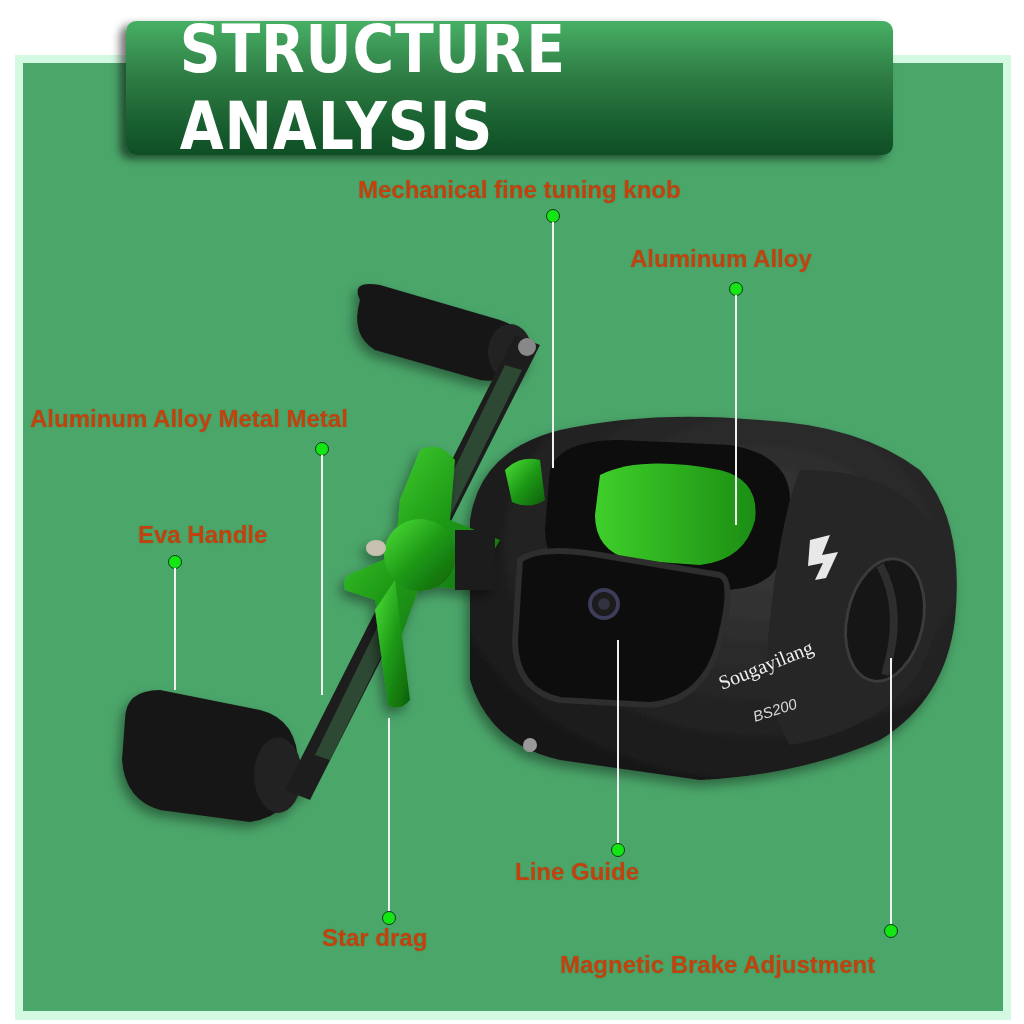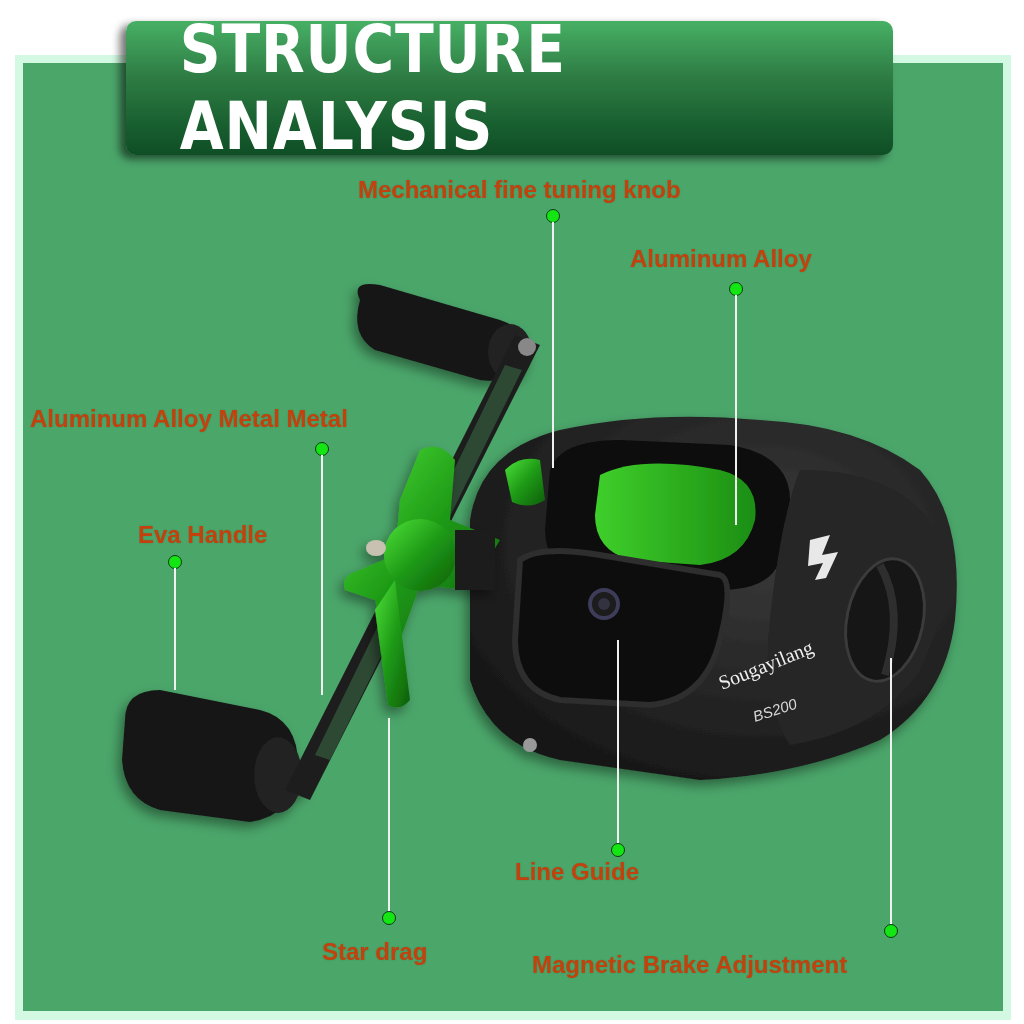--- a/index.html
+++ b/index.html
@@ -113,17 +113,17 @@
 <div class="label" style="left:90px;top:521px;margin-left:48px;">Eva Handle</div>
 <div class="dot" style="left:168px;top:555px;"></div>
 <div class="line" style="left:174px;top:568px;height:122px;"></div>
 
 <div class="line" style="left:617px;top:640px;height:205px;"></div>
 <div class="dot" style="left:611px;top:843px;"></div>
 <div class="label" style="left:515px;top:858px;">Line Guide</div>
 
 <div class="line" style="left:388px;top:718px;height:195px;"></div>
 <div class="dot" style="left:382px;top:911px;"></div>
-<div class="label" style="left:322px;top:924px;margin-top:14px;">Star drag</div>
+<div class="label" style="left:322px;top:924px;">Star drag</div>
 
 <div class="line" style="left:890px;top:658px;height:268px;"></div>
 <div class="dot" style="left:884px;top:924px;"></div>
-<div class="label" style="left:532px;top:951px;">Magnetic Brake  Adjustment</div>
+<div class="label" style="left:560px;top:951px;">Magnetic Brake  Adjustment</div>
 
 </body></html>

